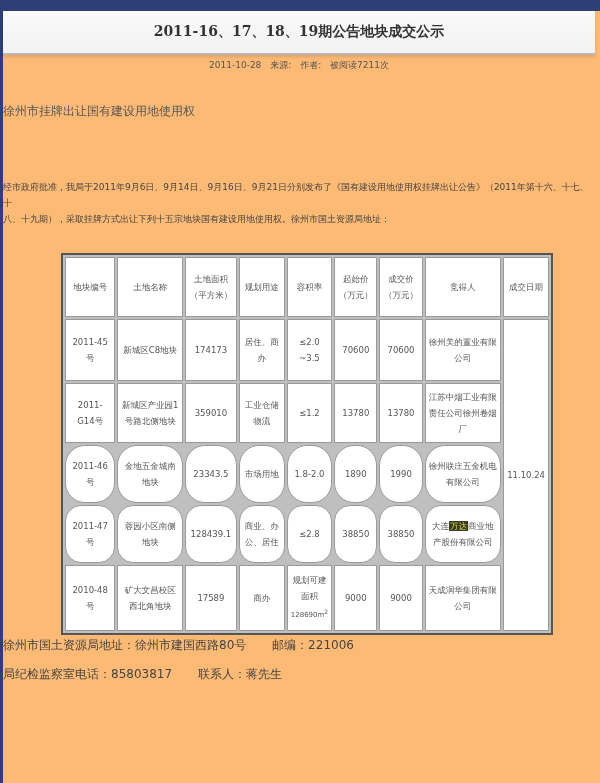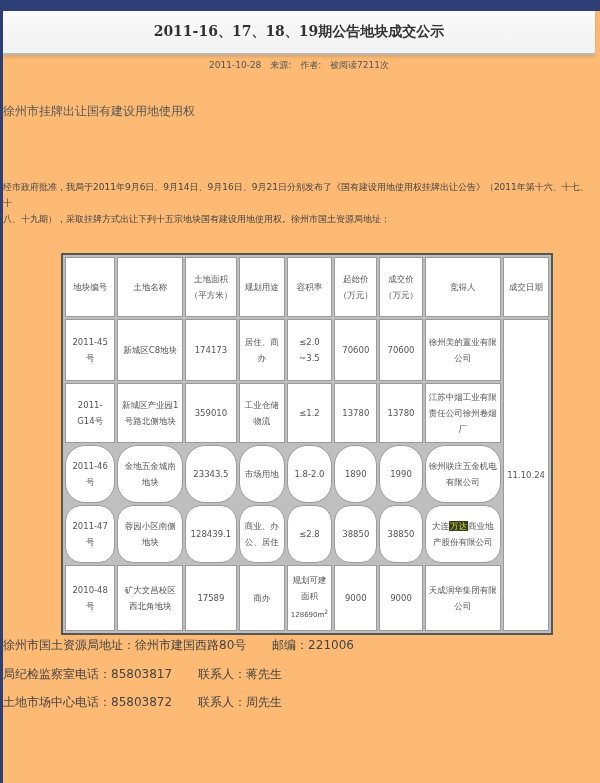--- a/index.html
+++ b/index.html
@@ -180,19 +180,15 @@
     </table>
 
   <div class="footer-line f1">
     <span>徐州市国土资源局地址：徐州市建国西路80号</span>
     <span>邮编：221006</span>
   </div>
   <div class="footer-line f2">
     <span>局纪检监察室电话：85803817</span>
     <span>联系人：蒋先生</span>
   </div>
-  <div class="footer-line f3">
-    <span>土地市场中心电话：85803872</span>
-    <span>联系人：周先生</span>
-  </div>
 
   <div class="watermark"></div>
 </div>
 
 </body></html>

